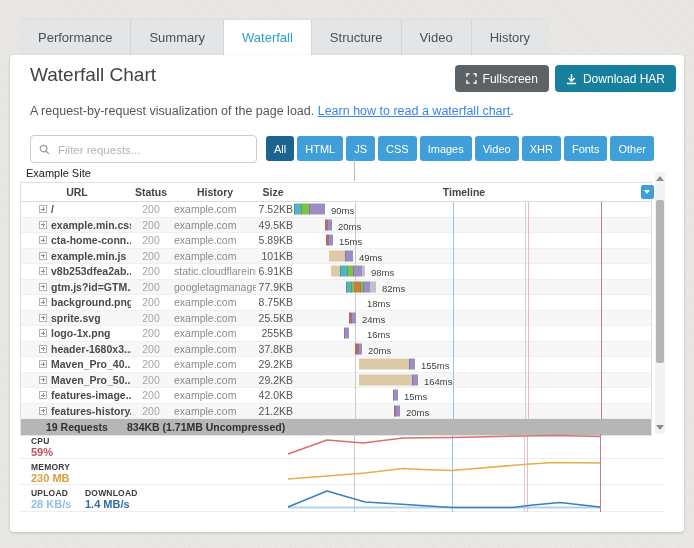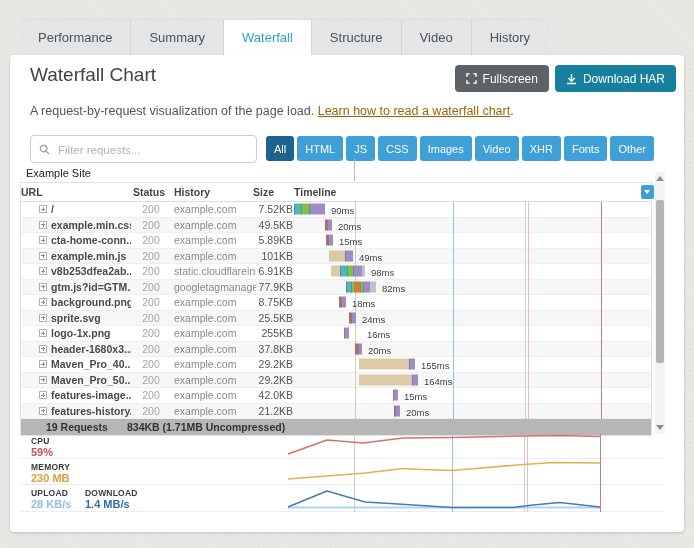--- a/index.html
+++ b/index.html
@@ -14,38 +14,38 @@
   .tab.active{background:#fff;color:#2e9fd6}
 
   
   .card{position:absolute;left:10px;top:55px;width:674px;height:477px;background:#fff;border-radius:4px;box-shadow:0 1px 3px rgba(0,0,0,.18)}
   .title{position:absolute;left:20px;top:9px;font-size:19px;color:#3f4448;font-weight:400}
   .actions{position:absolute;right:8px;top:10px;display:flex;gap:6px}
   .btn{display:flex;align-items:center;gap:6px;height:27px;padding:12px 11px;border:none;border-radius:4px;color:#fff;font-size:12px;font-family:inherit;cursor:pointer}
   .btn.gray{background:#5c6266}
   .btn.teal{background:#17809f}
   .desc{position:absolute;left:20px;top:49px;font-size:12.5px;color:#555}
-  .desc a{color:#a16207}
+  .desc a{color:#3b82f6}
 
   
   .filter-row{position:absolute;left:20px;top:80px;width:634px;height:28px}
   .search-box{position:absolute;left:0;top:0;width:227px;height:28px;border:1px solid #ccc;border-radius:4px;box-sizing:border-box;background:#fff}
   .search-box svg{position:absolute;left:8px;top:8px}
   .search-box input{position:absolute;left:25px;top:1px;width:195px;height:24px;border:none;outline:none;font-size:11.5px;font-family:inherit;color:#333;background:transparent}
   .search-box input::placeholder{color:#b4b4b4}
   .filter-buttons{position:absolute;left:236px;top:1px;display:flex;gap:3px}
   .fbtn{height:25px;padding:0 8px;background:#3f9fd8;border:none;border-radius:3px;color:#fff;font-size:11px;font-family:inherit;cursor:pointer;white-space:nowrap}
   .fbtn.active{background:#1d6390}
 
   .site-label{position:absolute;left:16px;top:112px;font-size:11px;font-weight:400;color:#222}
 
   
   .table{position:absolute;left:10px;top:127px;width:630px;height:252px;border:1px solid #e2e2e2;box-sizing:content-box;background:#fff}
   .thead{position:absolute;left:0;top:0;width:630px;height:18px;background:#fff;border-bottom:1px solid #dcdcdc;font-size:10.5px;font-weight:700;color:#444}
-  .thead span{position:absolute;line-height:18px;text-align:left}
+  .thead span{position:absolute;line-height:18px;text-align:center}
   .h-url{left:0;width:112px}.h-status{left:112px;width:36px}.h-domain{left:153px;width:82px}
   .h-size{left:232px;width:40px}.h-timeline{left:273px;width:340px}
   .th-dropdown{position:absolute;right:-3px;top:2px;width:13px;height:14px;background:#3f9fd8;border:none;border-radius:2px;padding:0;cursor:pointer}
   .th-dropdown::after{content:"";position:absolute;left:3px;top:5px;border:3.5px solid transparent;border-top:4.5px solid #fff}
   .tbody{position:absolute;left:0;top:19px;width:630px;height:217px;display:grid;grid-template-rows:repeat(14,1fr)}
   .trow{position:relative;border-bottom:1px solid #efefef;box-sizing:border-box;background:#fff;font-size:10.5px;line-height:14px}
   .trow.alt{background:#f7f7f7}
   .trow span{position:absolute;top:50%;transform:translateY(-50%)}
   .expand{left:18px;width:8px;height:8px;box-sizing:border-box;border:1px solid #b2b2b2;
     background:linear-gradient(#8d8d8d,#8d8d8d) 50% 50%/4px 1px no-repeat,
@@ -236,21 +236,21 @@
               <i data-c="bar_gray" style="width: 6px; background: rgb(194, 194, 194);"></i>
               <em>82ms</em>
             </span>
           </div>
           <div class="trow">
             <span class="expand"></span>
             <span class="c-url">background.png</span>
             <span class="c-status">200</span>
             <span class="c-domain">example.com</span>
             <span class="c-size">8.75KB</span>
-            <span class="bar" style="left: 318px;">
+            <span class="bar" style="left: 340px; flex-direction: column;">
               <i data-c="bar_rust" style="width: 2px; background: rgb(187, 106, 85);"></i>
               <i data-c="bar_purple" style="width: 5px; background: rgb(158, 140, 196);"></i>
               <em>18ms</em>
             </span>
           </div>
           <div class="trow alt">
             <span class="expand"></span>
             <span class="c-url">sprite.svg</span>
             <span class="c-status">200</span>
             <span class="c-domain">example.com</span>

